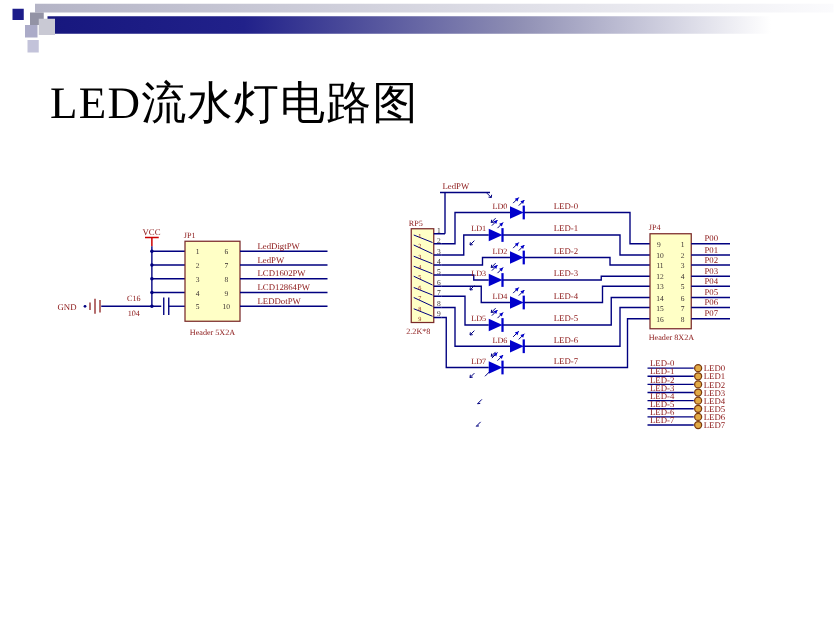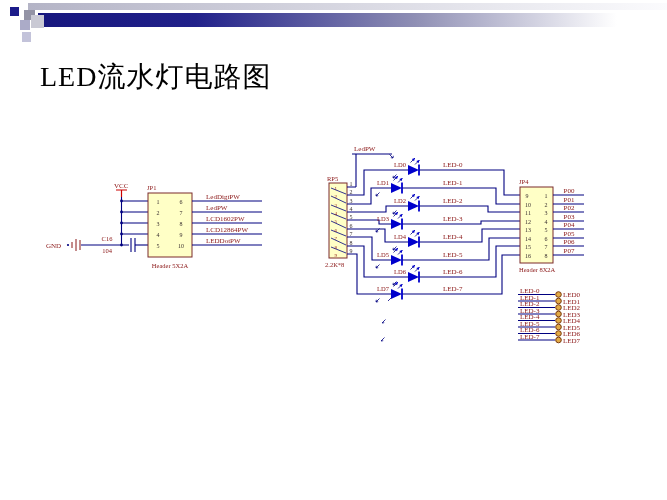--- a/index.html
+++ b/index.html
@@ -10,21 +10,21 @@
             background:linear-gradient(to right,#b4b4c6,#fbfbfd);}
   .bar-main{left:38px;top:13px;width:629px;height:14px;
             background:linear-gradient(to right,#17177e 0%,#21218a 25%,#8f8fb4 60%,#ffffff 92%);}
   .sq{position:absolute;}
   .sq-navy{left:10px;top:7px;width:9px;height:9px;background:#1c1c8a;}
   .sq-gray{left:24px;top:10px;width:11px;height:10px;background:#9393a5;}
   .sq-silver{left:31px;top:15px;width:13px;height:13px;background:#c9c9d4;}
   .sq-lav{left:20px;top:20px;width:10px;height:10px;background:#ababc8;}
   .sq-pale{left:22px;top:32px;width:9px;height:10px;background:#c3c3da;}
   .title{position:absolute;left:40px;top:58px;font-family:"Liberation Serif","DejaVu Serif",serif;
-         font-size:28px;color:#000;letter-spacing:1px;white-space:nowrap;}
+         font-size:36px;color:#000;letter-spacing:1px;white-space:nowrap;}
   svg{position:absolute;left:0;top:0;}
   .wire{stroke:#000080;stroke-width:1.1;fill:none;}
   .thin{stroke:#000080;stroke-width:0.8;fill:none;}
   .red{stroke:#cc0000;stroke-width:1.2;fill:none;}
   .mar{stroke:#8a1818;stroke-width:1;fill:none;}
   .comp{fill:#ffffc6;stroke:#7a2a2a;stroke-width:1;}
   .lbl{fill:#8a1515;font-family:"Liberation Serif","DejaVu Serif",serif;font-size:7px;}
   .ref{fill:#8a1515;font-family:"Liberation Serif","DejaVu Serif",serif;font-size:6.5px;}
   .pin{fill:#3a3030;font-family:"Liberation Serif","DejaVu Serif",serif;font-size:6px;}
   .ipin{fill:#8a1515;font-family:"Liberation Serif","DejaVu Serif",serif;font-size:5px;}

